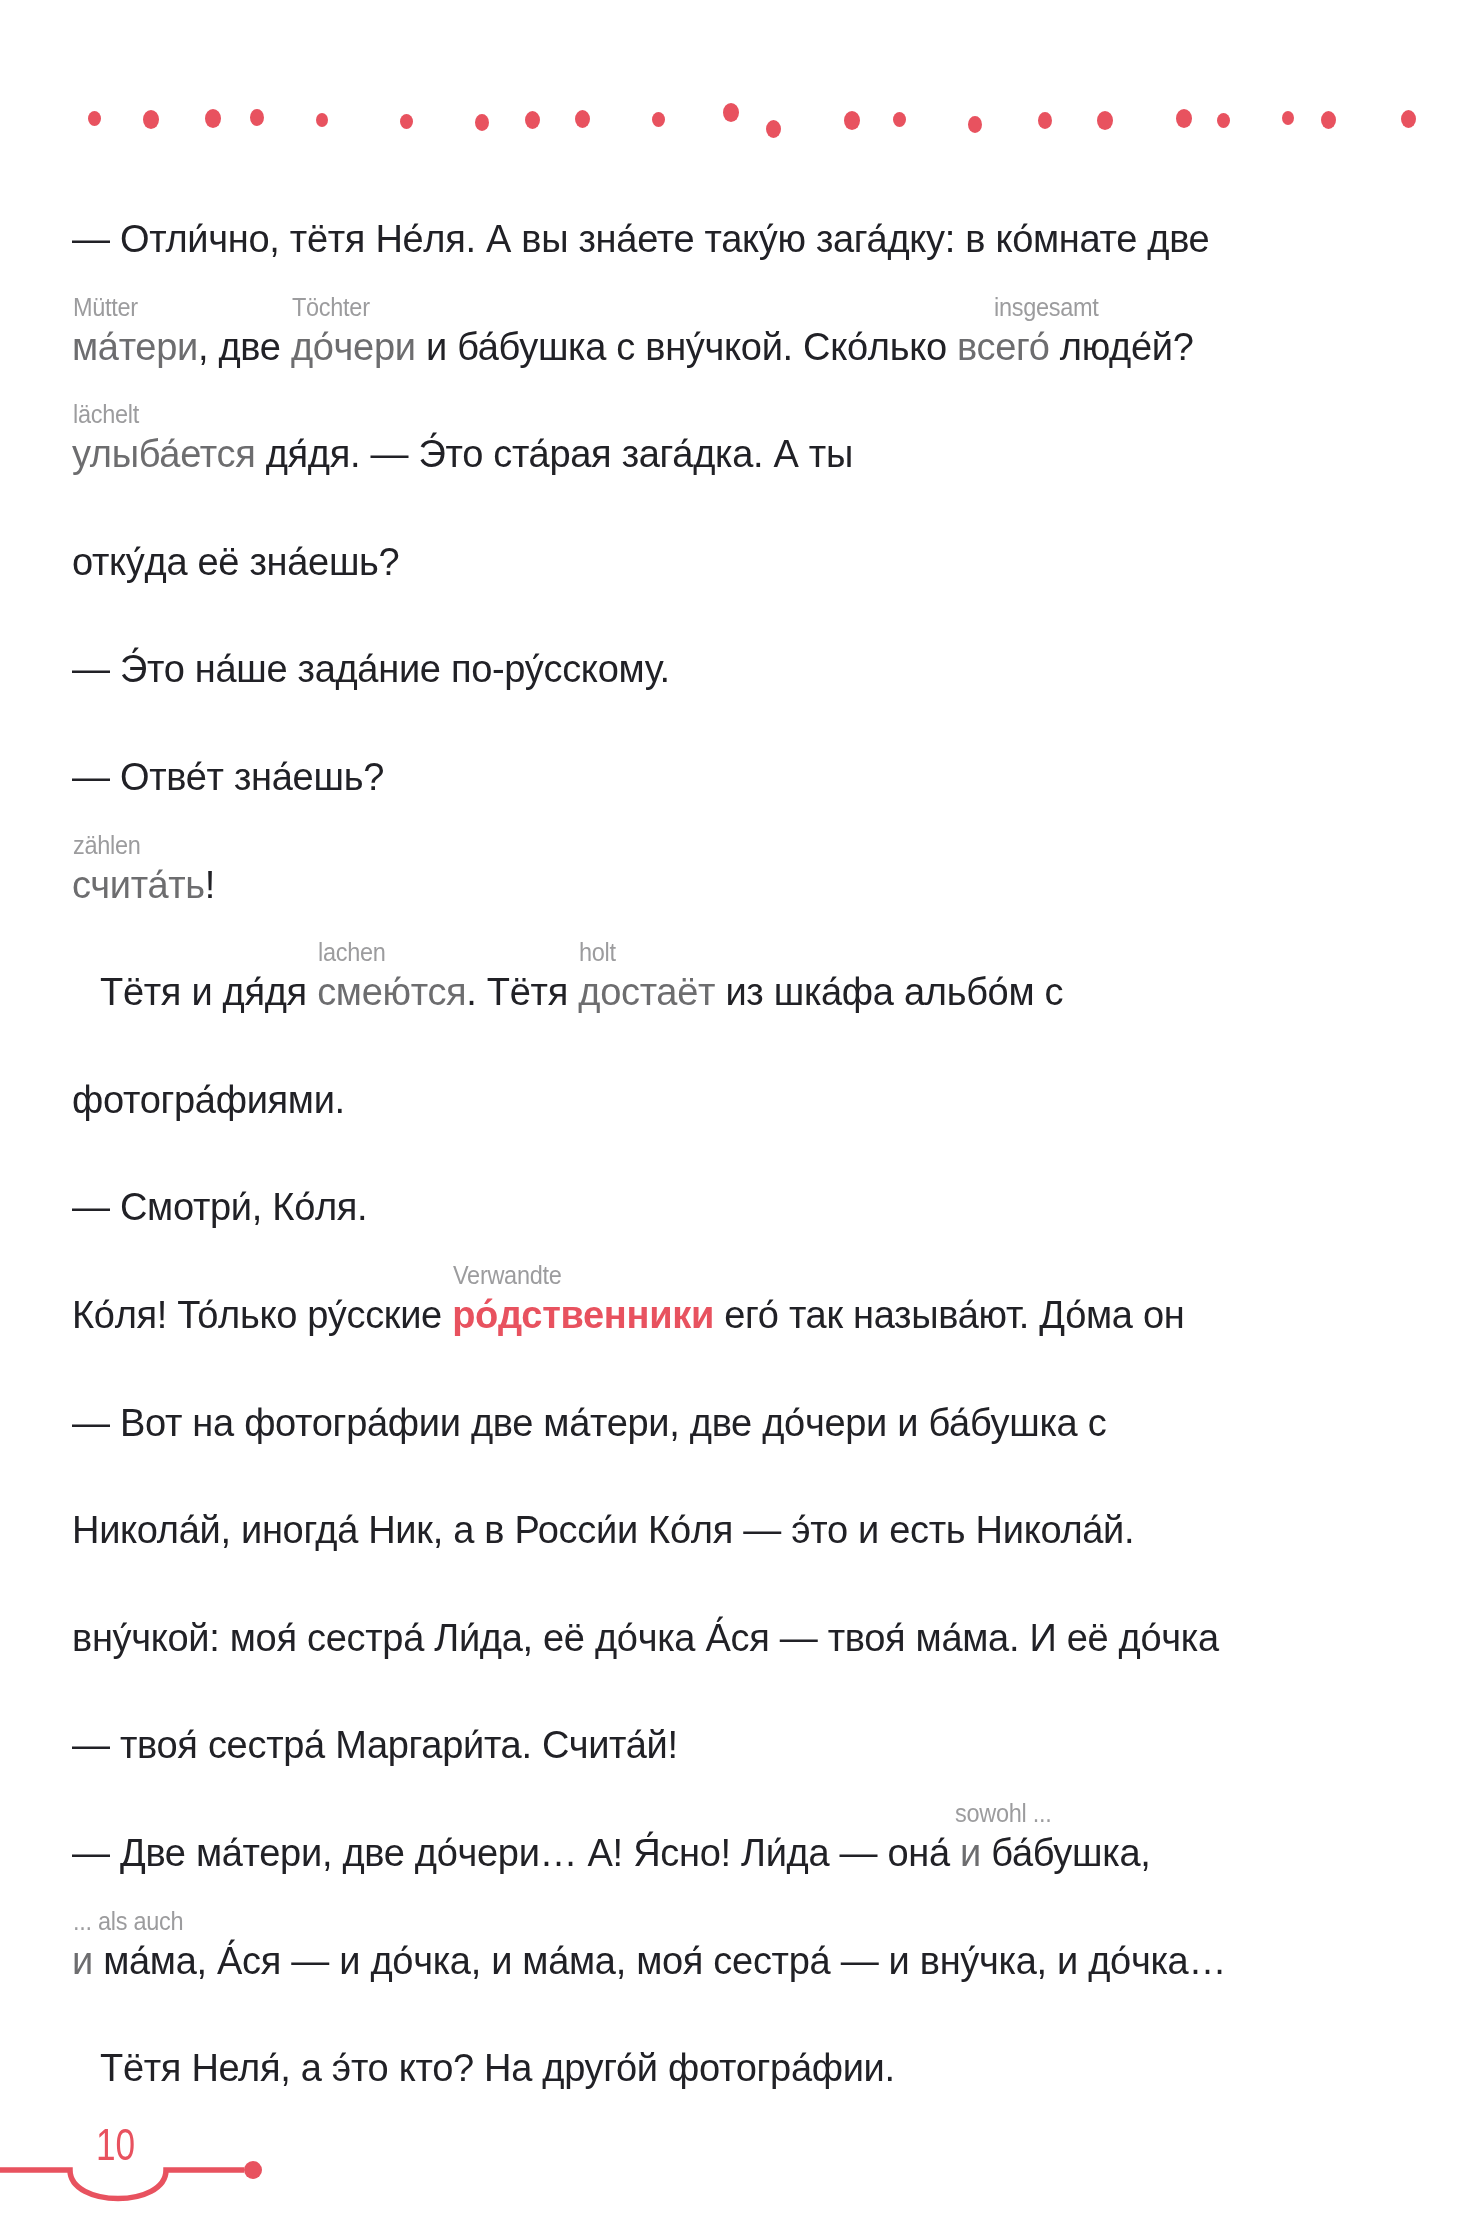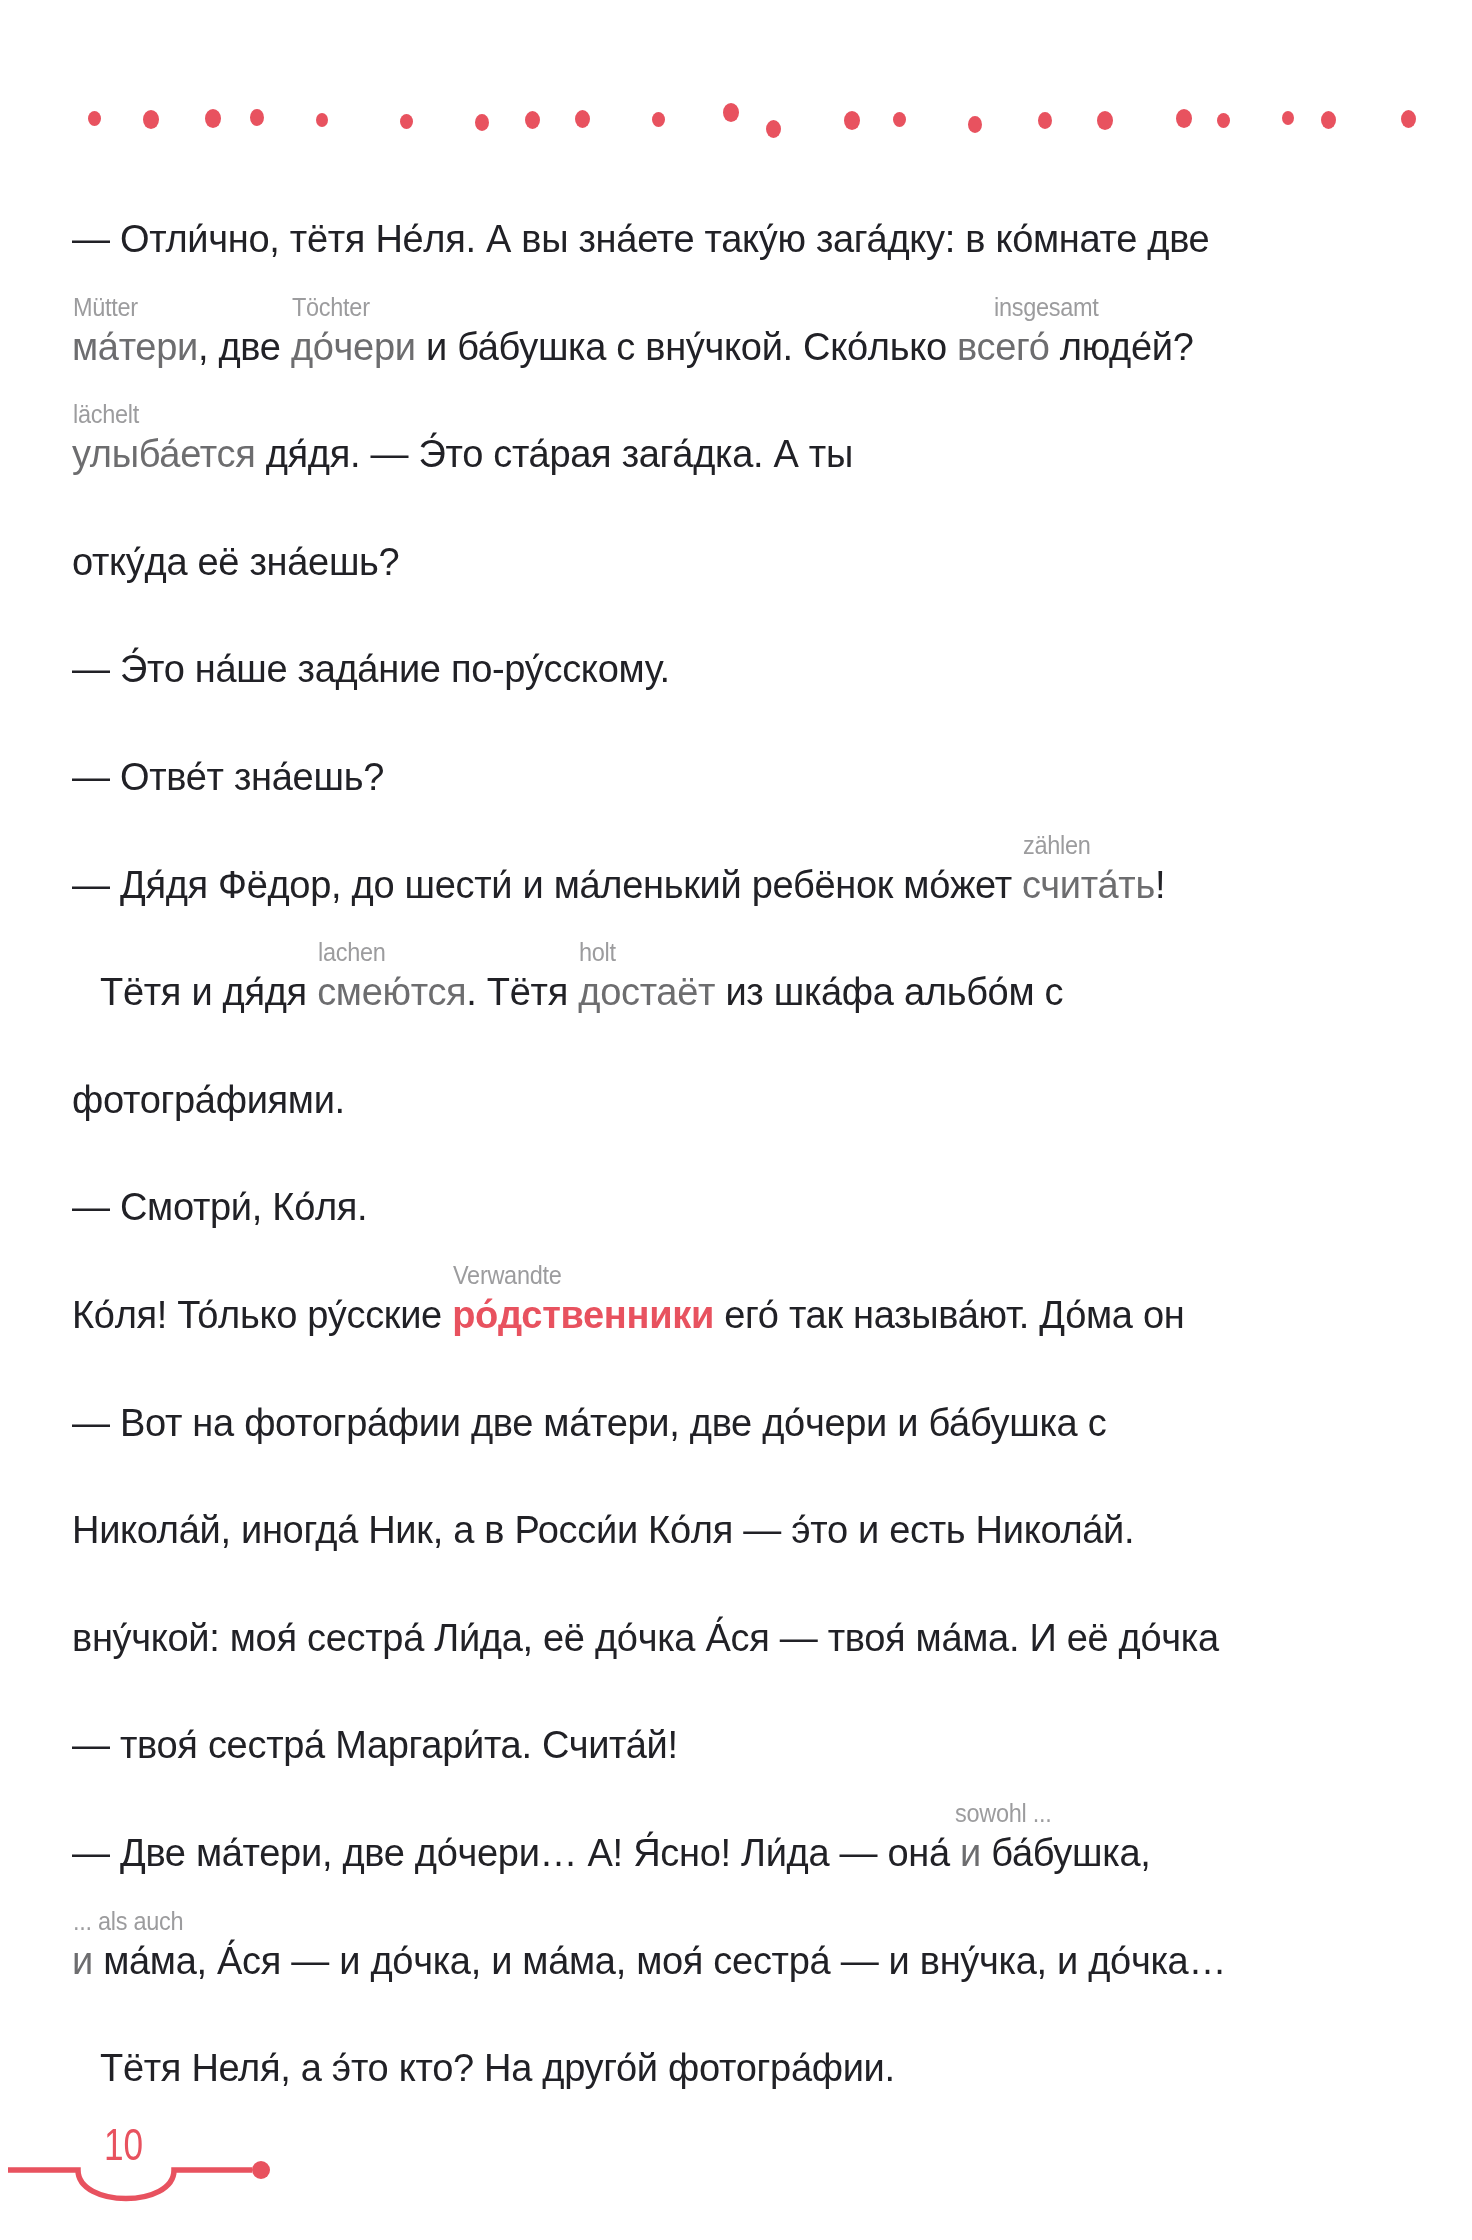--- a/index.html
+++ b/index.html
@@ -47,21 +47,21 @@
     font-size:25px;
     line-height:25px;
     color:var(--gloss,#9c9c9e);
     font-weight:400;
     white-space:pre;
     display:inline-block;
     transform:scaleX(0.94);
     transform-origin:left bottom;
   }
   
-  .footer{position:absolute;left:8px;top:2112px;width:400px;height:128px;}
+  .footer{position:absolute;left:0;top:2112px;width:400px;height:128px;}
   .flourish{position:absolute;left:0;top:36px;}
   .pagenum{
     position:absolute;
     left:96px;
     top:8px;
     font-size:44px;
     color:var(--accent,#e8525f);
     display:inline-block;
     transform:scaleX(0.8);
     transform-origin:left top;
@@ -97,21 +97,21 @@
       <span class="dot" style="left: 1401px; top: 110px; width: 15px; height: 18px;"></span>
     </div>
 
   <main class="text" id="text-block">
       <p class="line"><span class="seg n">— Отли́чно, тётя Не́ля. А вы зна́ете таку́ю зага́дку: в ко́мнате две</span></p>
       <p class="line"><span class="w"><span class="gloss">Mütter</span><span class="seg b">ма́тери</span></span><span class="seg n">, две </span><span class="w"><span class="gloss">Töchter</span><span class="seg b">до́чери</span></span><span class="seg n"> и ба́бушка с вну́чкой. Ско́лько </span><span class="w"><span class="gloss" style="left: 37px;">insgesamt</span><span class="seg b">всего́</span></span><span class="seg n"> люде́й?</span></p>
       <p class="line"><span class="w"><span class="gloss">lächelt</span><span class="seg b">улыба́ется</span></span><span class="seg n"> дя́дя. — Э́то ста́рая зага́дка. А ты</span></p>
       <p class="line"><span class="seg n">отку́да её зна́ешь?</span></p>
       <p class="line"><span class="seg n">— Э́то на́ше зада́ние по-ру́сскому.</span></p>
       <p class="line"><span class="seg n">— Отве́т зна́ешь?</span></p>
-      <p class="line"><span class="seg n">— Дя́дя Фёдор, до шести́ и ма́ленький ребёнок мо́жет </span><span class="w"><span class="gloss">zählen</span><span class="seg b">счита́ть</span></span><span class="seg n">!</span></p>
+      <p class="line"><span class="w"><span class="gloss">zählen</span><span class="seg b">счита́ть</span></span><span class="seg n">!</span></p>
       <p class="line indent"><span class="seg n">Тётя и дя́дя </span><span class="w"><span class="gloss">lachen</span><span class="seg b">смею́тся</span></span><span class="seg n">. Тётя </span><span class="w"><span class="gloss">holt</span><span class="seg b">достаёт</span></span><span class="seg n"> из шка́фа альбо́м с</span></p>
       <p class="line"><span class="seg n">фотогра́фиями.</span></p>
       <p class="line"><span class="seg n">— Смотри́, Ко́ля.</span></p>
       <p class="line"><span class="seg n">Ко́ля! То́лько ру́сские </span><span class="w"><span class="gloss">Verwandte</span><span class="seg r">ро́дственники</span></span><span class="seg n"> его́ так называ́ют. До́ма он</span></p>
       <p class="line"><span class="seg n">— Вот на фотогра́фии две ма́тери, две до́чери и ба́бушка с</span></p>
       <p class="line"><span class="seg n">Никола́й, иногда́ Ник, а в Росси́и Ко́ля — э́то и есть Никола́й.</span></p>
       <p class="line"><span class="seg n">вну́чкой: моя́ сестра́ Ли́да, её до́чка А́ся — твоя́ ма́ма. И её до́чка</span></p>
       <p class="line"><span class="seg n">— твоя́ сестра́ Маргари́та. Счита́й!</span></p>
       <p class="line"><span class="seg n">— Две ма́тери, две до́чери… А! Я́сно! Ли́да — она́ </span><span class="w"><span class="gloss" style="left: -5px;">sowohl ...</span><span class="seg b">и</span></span><span class="seg n"> ба́бушка,</span></p>
       <p class="line"><span class="w"><span class="gloss">... als auch</span><span class="seg b">и</span></span><span class="seg n"> ма́ма, А́ся — и до́чка, и ма́ма, моя́ сестра́ — и вну́чка, и до́чка…</span></p>

